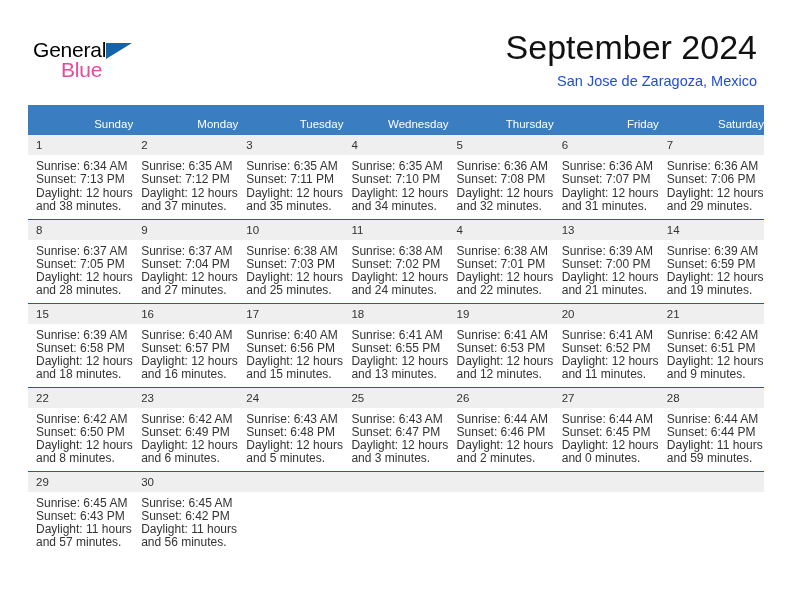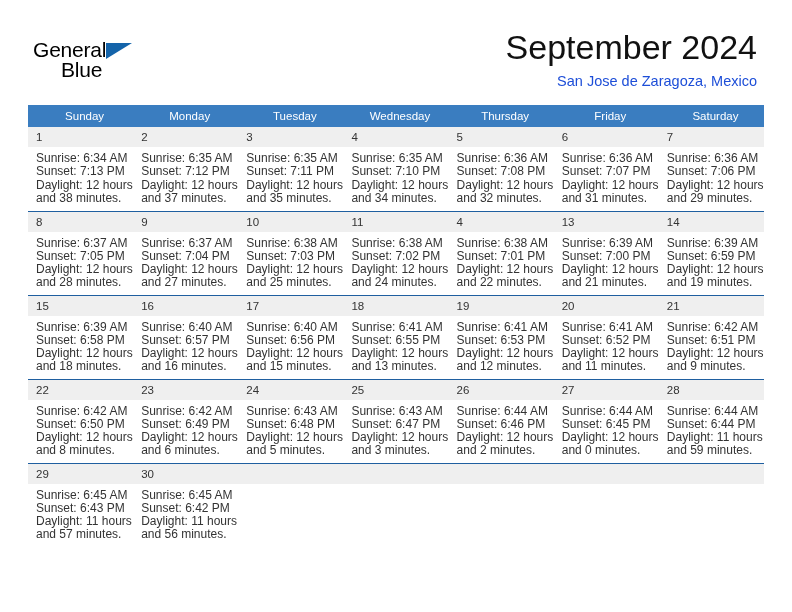--- a/index.html
+++ b/index.html
@@ -53,21 +53,21 @@
     height: 0;
     border-left: 26px solid #1464aa;
     border-bottom: 16px solid transparent;
   }
   .logo-blue {
     position: absolute;
     left: 28px;
     top: 20px;
     font-size: 21px;
     letter-spacing: -0.2px;
-    color: #000000;
+    color: #ec4899;
     font-family: "Liberation Sans", sans-serif;
   }
   .title-block {
     position: absolute;
     right: 35px;
     top: 30px;
     text-align: right;
   }
   .cal-title {
     font-size: 34px;
@@ -91,22 +91,22 @@
     top: 105px;
     width: 736px;
     border-collapse: collapse;
     table-layout: fixed;
   }
   .calendar th {
     background: #3a7dc0;
     color: #ffffff;
     font-size: 11.5px;
     font-weight: normal;
-    text-align: center;
-    padding: 5px 0 5px 8px;
+    text-align: right;
+    padding: 13px 0 5px 8px;
     height: 11px;
     border: none;
   }
   .week-row > td {
     padding: 0;
     vertical-align: top;
     border: none;
     border-top: 1.3px solid #1f5fa0;
   }
   .week-row.first > td {

